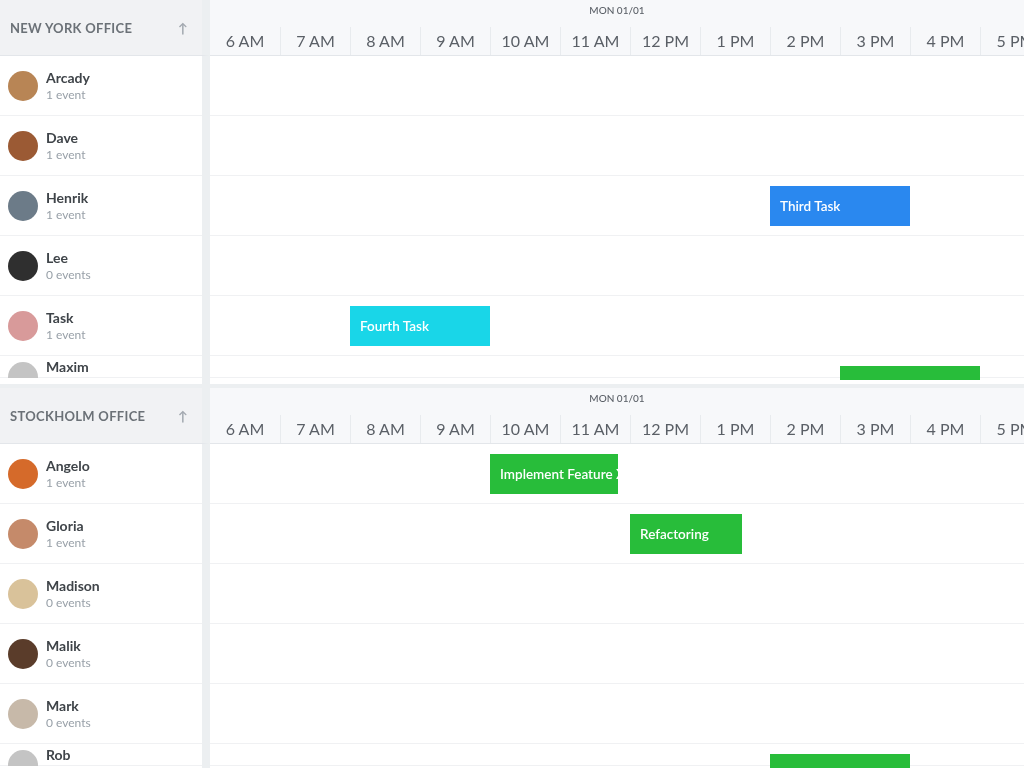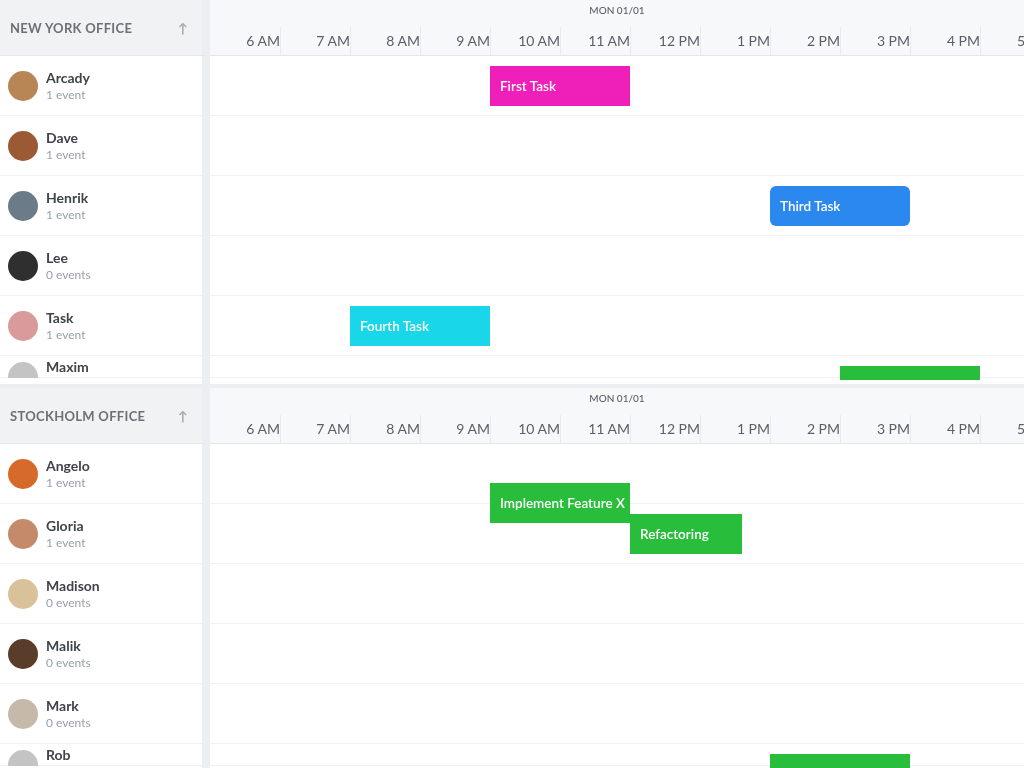--- a/index.html
+++ b/index.html
@@ -73,23 +73,23 @@
     position: absolute;
     left: 0; right: 0;
     bottom: 0;
     height: 28px;
     display: flex;
   }
   .tick {
     width: 70px;
     min-width: 70px;
     border-left: 1px solid #e8ebee;
-    font-size: 14px;
+    font-size: 16px;
     color: #5a5f66;
-    text-align: right;
+    text-align: center;
     line-height: 28px;
   }
   .tick:first-child { border-left: none; }
 
   
   .body {
     flex: 1;
     position: relative;
     overflow: hidden;
     display: flex;
@@ -222,22 +222,21 @@
             </div>
           </div>
         </div>
       <div class="schedule-area" id="sched-0">
           <div class="sched-row" style="top: 0px; height: 60px;"></div>
           <div class="sched-row" style="top: 60px; height: 60px;"></div>
           <div class="sched-row" style="top: 120px; height: 60px;"></div>
           <div class="sched-row" style="top: 180px; height: 60px;"></div>
           <div class="sched-row" style="top: 240px; height: 60px;"></div>
           <div class="sched-row" style="top: 300px; height: 22px;"></div>
-          <div class="event" style="left: 280px; width: 140px; background: rgb(239, 31, 185); top: 10px;">First Task</div>
-          <div class="event" style="left: 560px; width: 140px; background: rgb(42, 136, 239); top: 130px; border-radius: 6px;">Third Task</div>
+          <div class="event" style="left: 560px; width: 140px; background: rgb(42, 136, 239); top: 130px;">Third Task</div>
           <div class="event" style="left: 140px; width: 140px; background: rgb(25, 214, 232); top: 250px;">Fourth Task</div>
           <div class="event" style="left: 630px; width: 140px; background: rgb(40, 189, 58); top: 310px; height: 14px; padding: 0px;"></div>
         </div>
     </div>
   </div>
 
   <div class="panel panel-bottom">
     <div class="header">
       <div class="group-header">
         <span>STOCKHOLM OFFICE</span>
@@ -305,20 +304,20 @@
             </div>
           </div>
         </div>
       <div class="schedule-area" id="sched-1">
           <div class="sched-row" style="top: 0px; height: 60px;"></div>
           <div class="sched-row" style="top: 60px; height: 60px;"></div>
           <div class="sched-row" style="top: 120px; height: 60px;"></div>
           <div class="sched-row" style="top: 180px; height: 60px;"></div>
           <div class="sched-row" style="top: 240px; height: 60px;"></div>
           <div class="sched-row" style="top: 300px; height: 22px;"></div>
-          <div class="event" style="left: 280px; width: 140px; background: rgb(40, 189, 58); top: 10px; margin-top: 29px;">Implement Feature X</div>
+          <div class="event" style="left: 280px; width: 128px; background: rgb(40, 189, 58); top: 10px;">Implement Feature X</div>
           <div class="event" style="left: 420px; width: 112px; background: rgb(40, 189, 58); top: 70px;">Refactoring</div>
           <div class="event" style="left: 560px; width: 140px; background: rgb(40, 189, 58); top: 310px; height: 14px; padding: 0px;"></div>
         </div>
     </div>
   </div>
 
 </div>
 
 </body></html>

